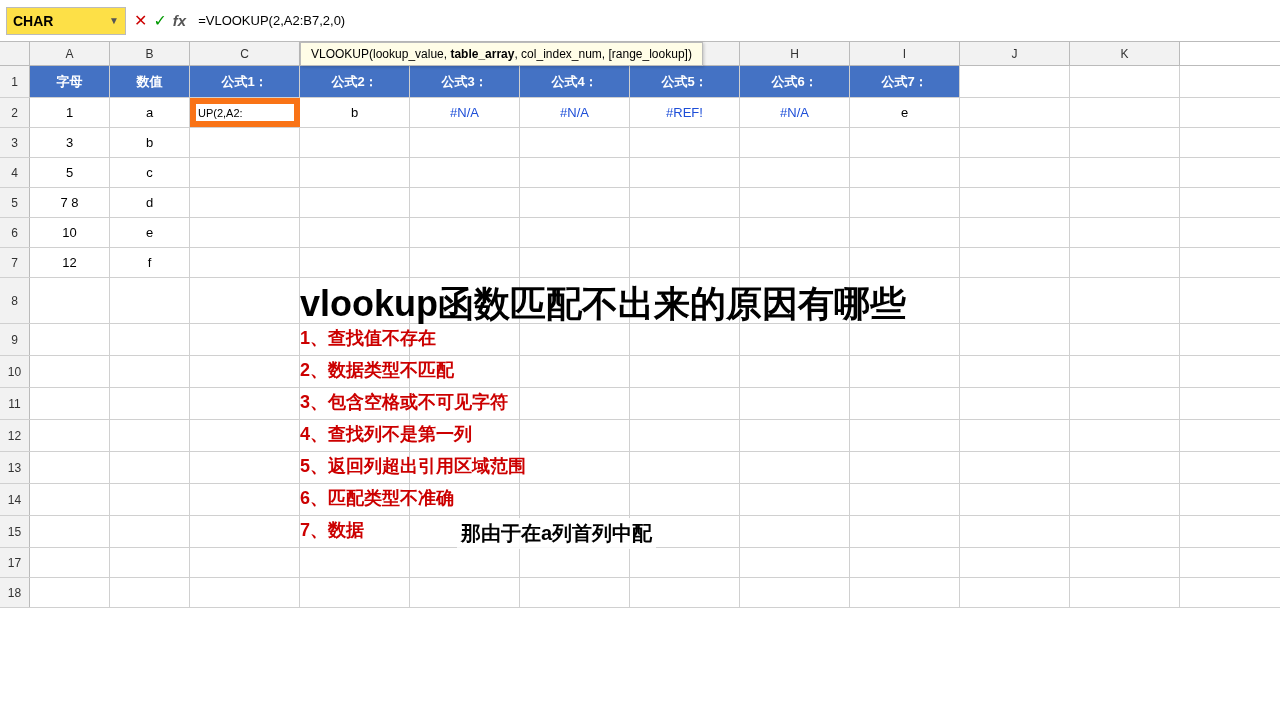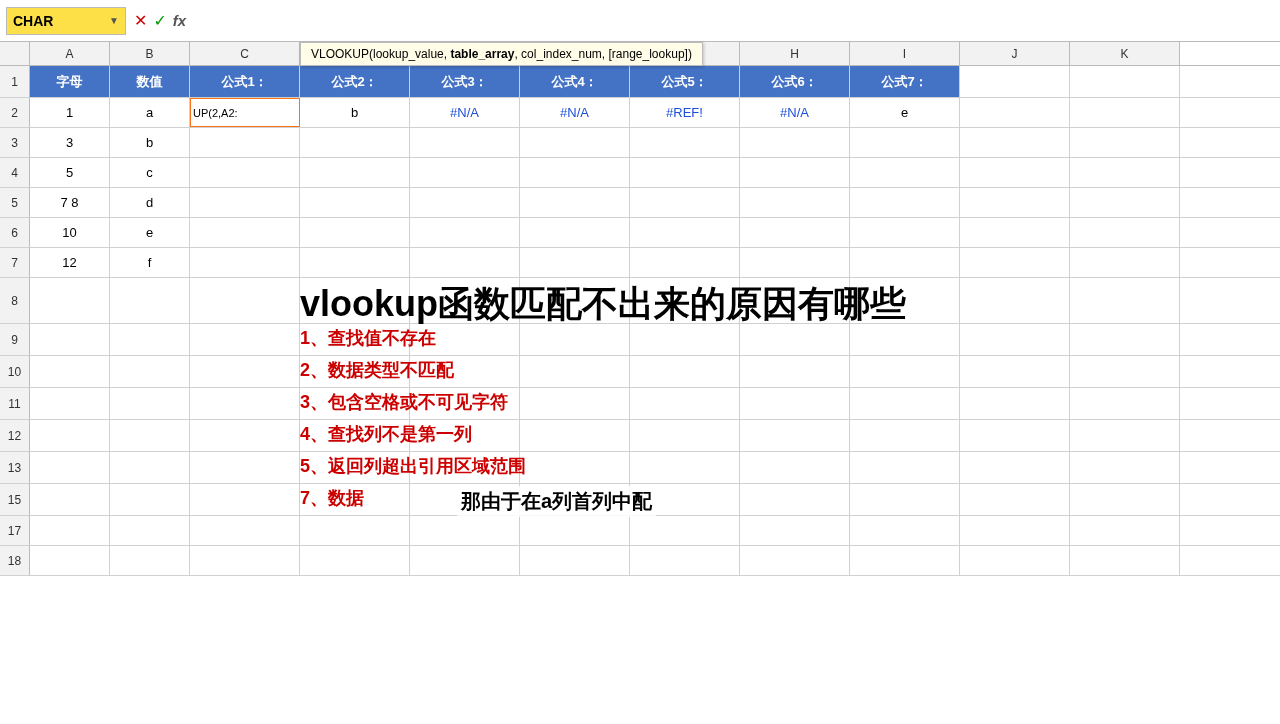--- a/index.html
+++ b/index.html
@@ -121,21 +121,21 @@
       position: relative;
       background: #fff;
     }
     .cell.header-cell {
       background: #4472c4;
       color: #fff;
       font-weight: bold;
       justify-content: center;
     }
     .cell.selected {
-      border: 1px solid #f97316;
+      border: 6px solid #f97316;
     }
     .cell.error { color: #1d4ed8; }
     .cell.formula-text { font-size: 11px; color: #000; justify-content: flex-start; padding-left: 2px; }
 
     
     .col-a { width: 80px; min-width: 80px; }
     .col-b { width: 80px; min-width: 80px; }
     .col-c { width: 110px; min-width: 110px; }
     .col-d { width: 110px; min-width: 110px; }
     .col-e { width: 110px; min-width: 110px; }
@@ -189,20 +189,21 @@
 <div id="formula-bar">
   <div id="name-box">
     <span id="name-box-text">CHAR</span>
     <span id="name-box-arrow">▼</span>
   </div>
   <div id="formula-icons">
     <span class="ficon red">✕</span>
     <span class="ficon green">✓</span>
     <span class="ficon fx">fx</span>
   </div>
+  <input id="formula-input" type="text" value="=VLOOKUP(2,A2:B7,2,0)" style="">
 </div>
 
 <div id="formula-tooltip">
   <span>VLOOKUP(lookup_value, </span><span class="bold">table_array</span><span>, col_index_num, [range_lookup])</span>
 </div>
 
 <div id="sheet-container">
 
   <div id="col-header-row">
     <div class="row-num-header"></div>
@@ -419,20 +420,36 @@
     <div class="cell col-d"></div>
     <div class="cell col-e"></div>
     <div class="cell col-f"></div>
     <div class="cell col-g"></div>
     <div class="cell col-h"></div>
     <div class="cell col-i"></div>
     <div class="cell col-j"></div>
     <div class="cell col-k"></div>
   </div>
 
+  <div class="sheet-row annotation-row" style="height:32px;">
+    <div class="row-num">14</div>
+    <div class="cell col-a"></div>
+    <div class="cell col-b"></div>
+    <div class="cell col-c" style="position:relative; overflow:visible;">
+      <span class="list-text">6、匹配类型不准确</span>
+    </div>
+    <div class="cell col-d"></div>
+    <div class="cell col-e"></div>
+    <div class="cell col-f"></div>
+    <div class="cell col-g"></div>
+    <div class="cell col-h"></div>
+    <div class="cell col-i"></div>
+    <div class="cell col-j"></div>
+    <div class="cell col-k"></div>
+  </div>
 
   <div class="sheet-row annotation-row" style="height:32px;">
     <div class="row-num">15</div>
     <div class="cell col-a"></div>
     <div class="cell col-b"></div>
     <div class="cell col-c" style="position:relative; overflow:visible;">
       <span class="list-text">7、数据</span>
       <span class="overlay-text" style="left:219px;margin-left:48px;">那由于在a列首列中配</span>
     </div>
     <div class="cell col-d"></div>

